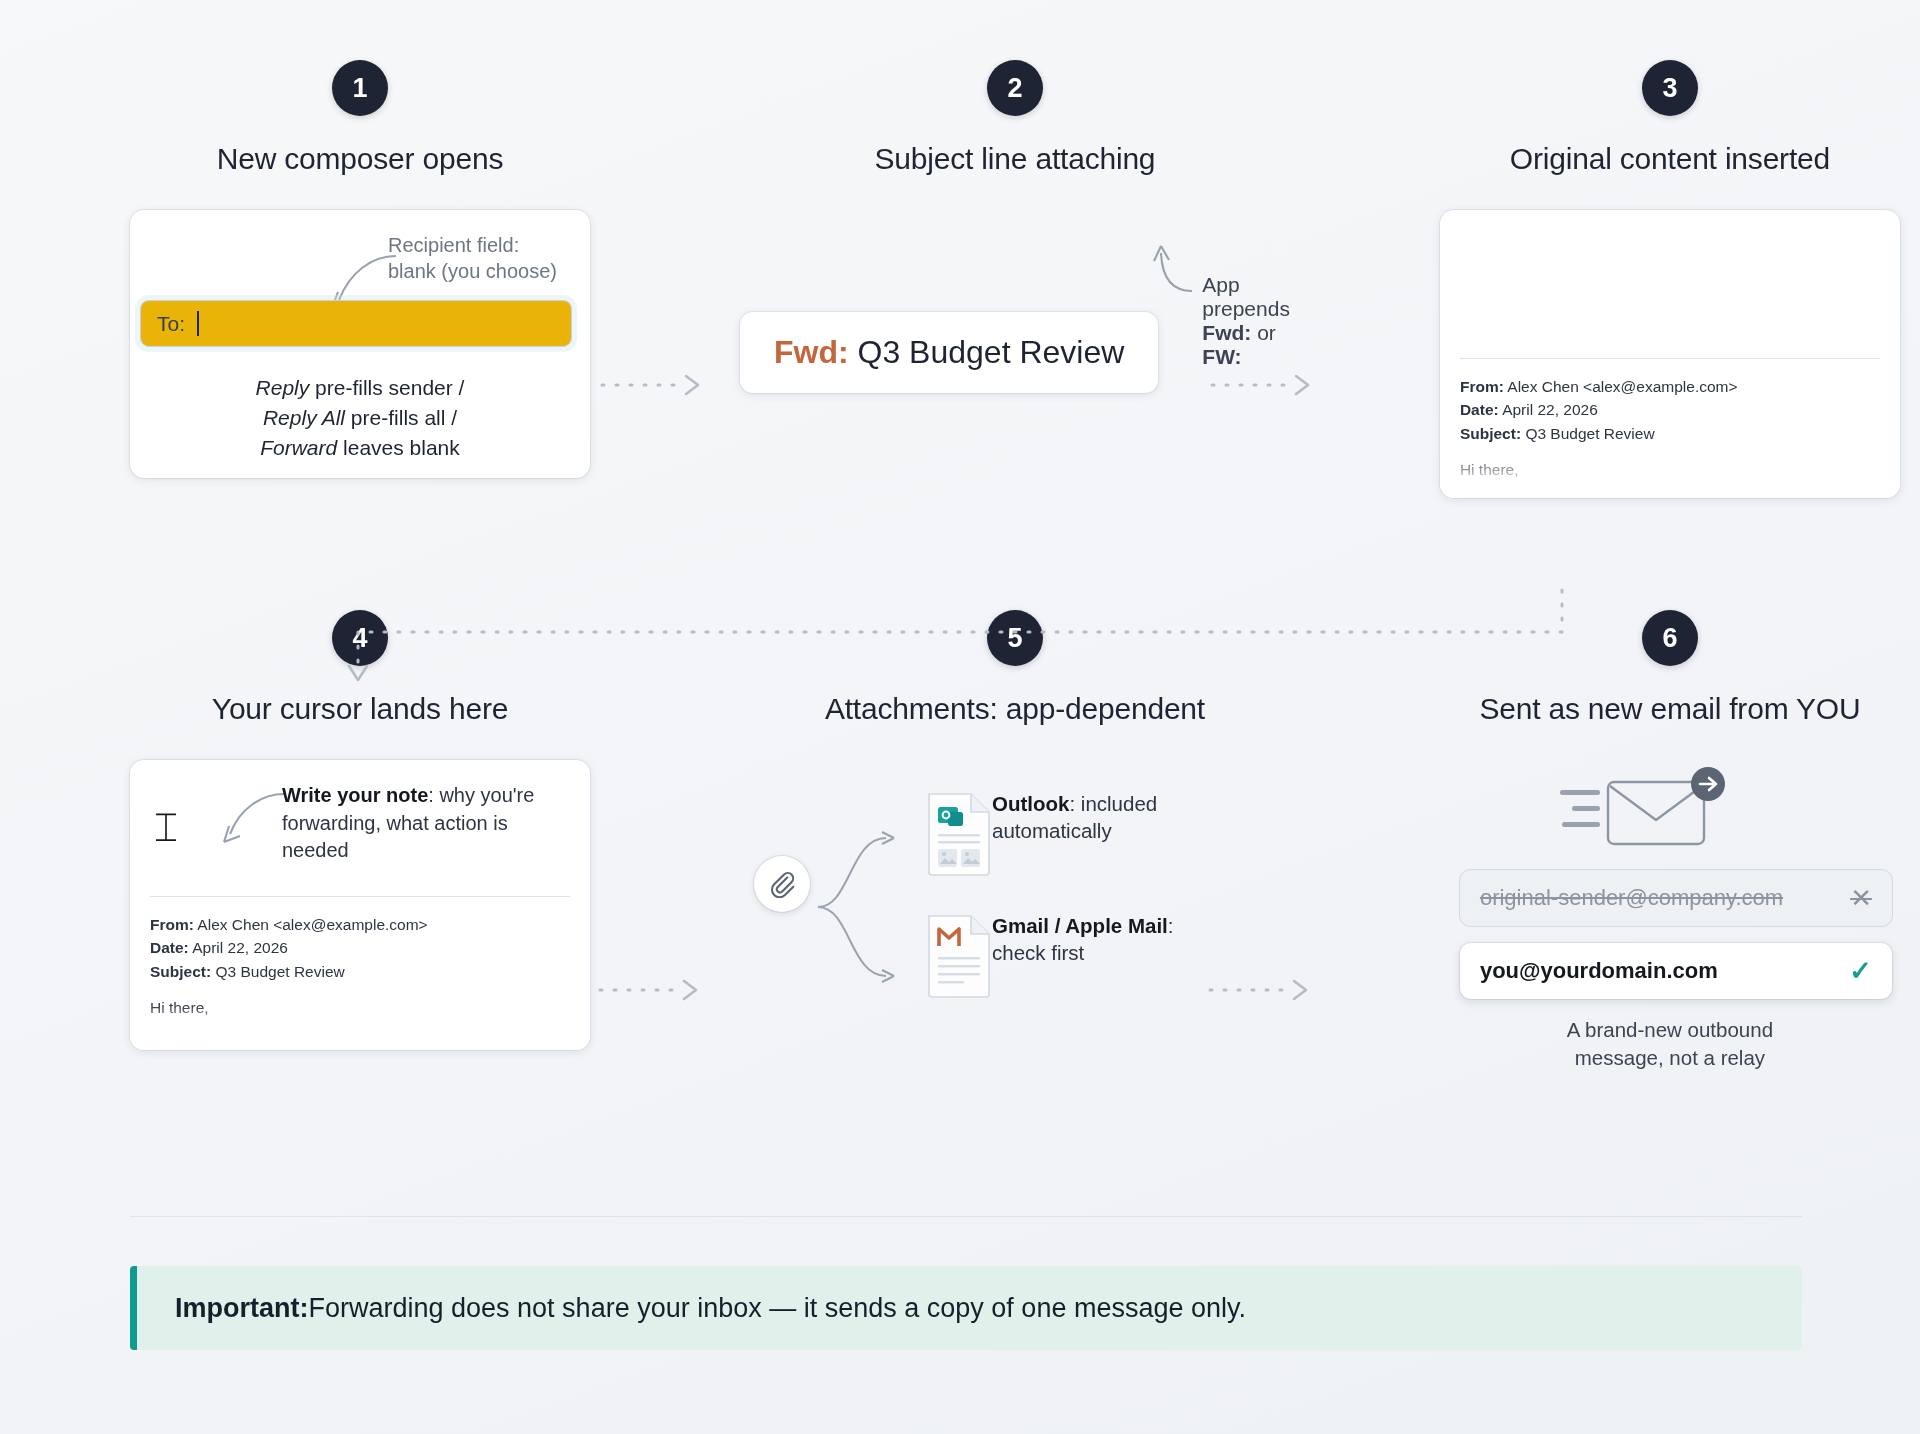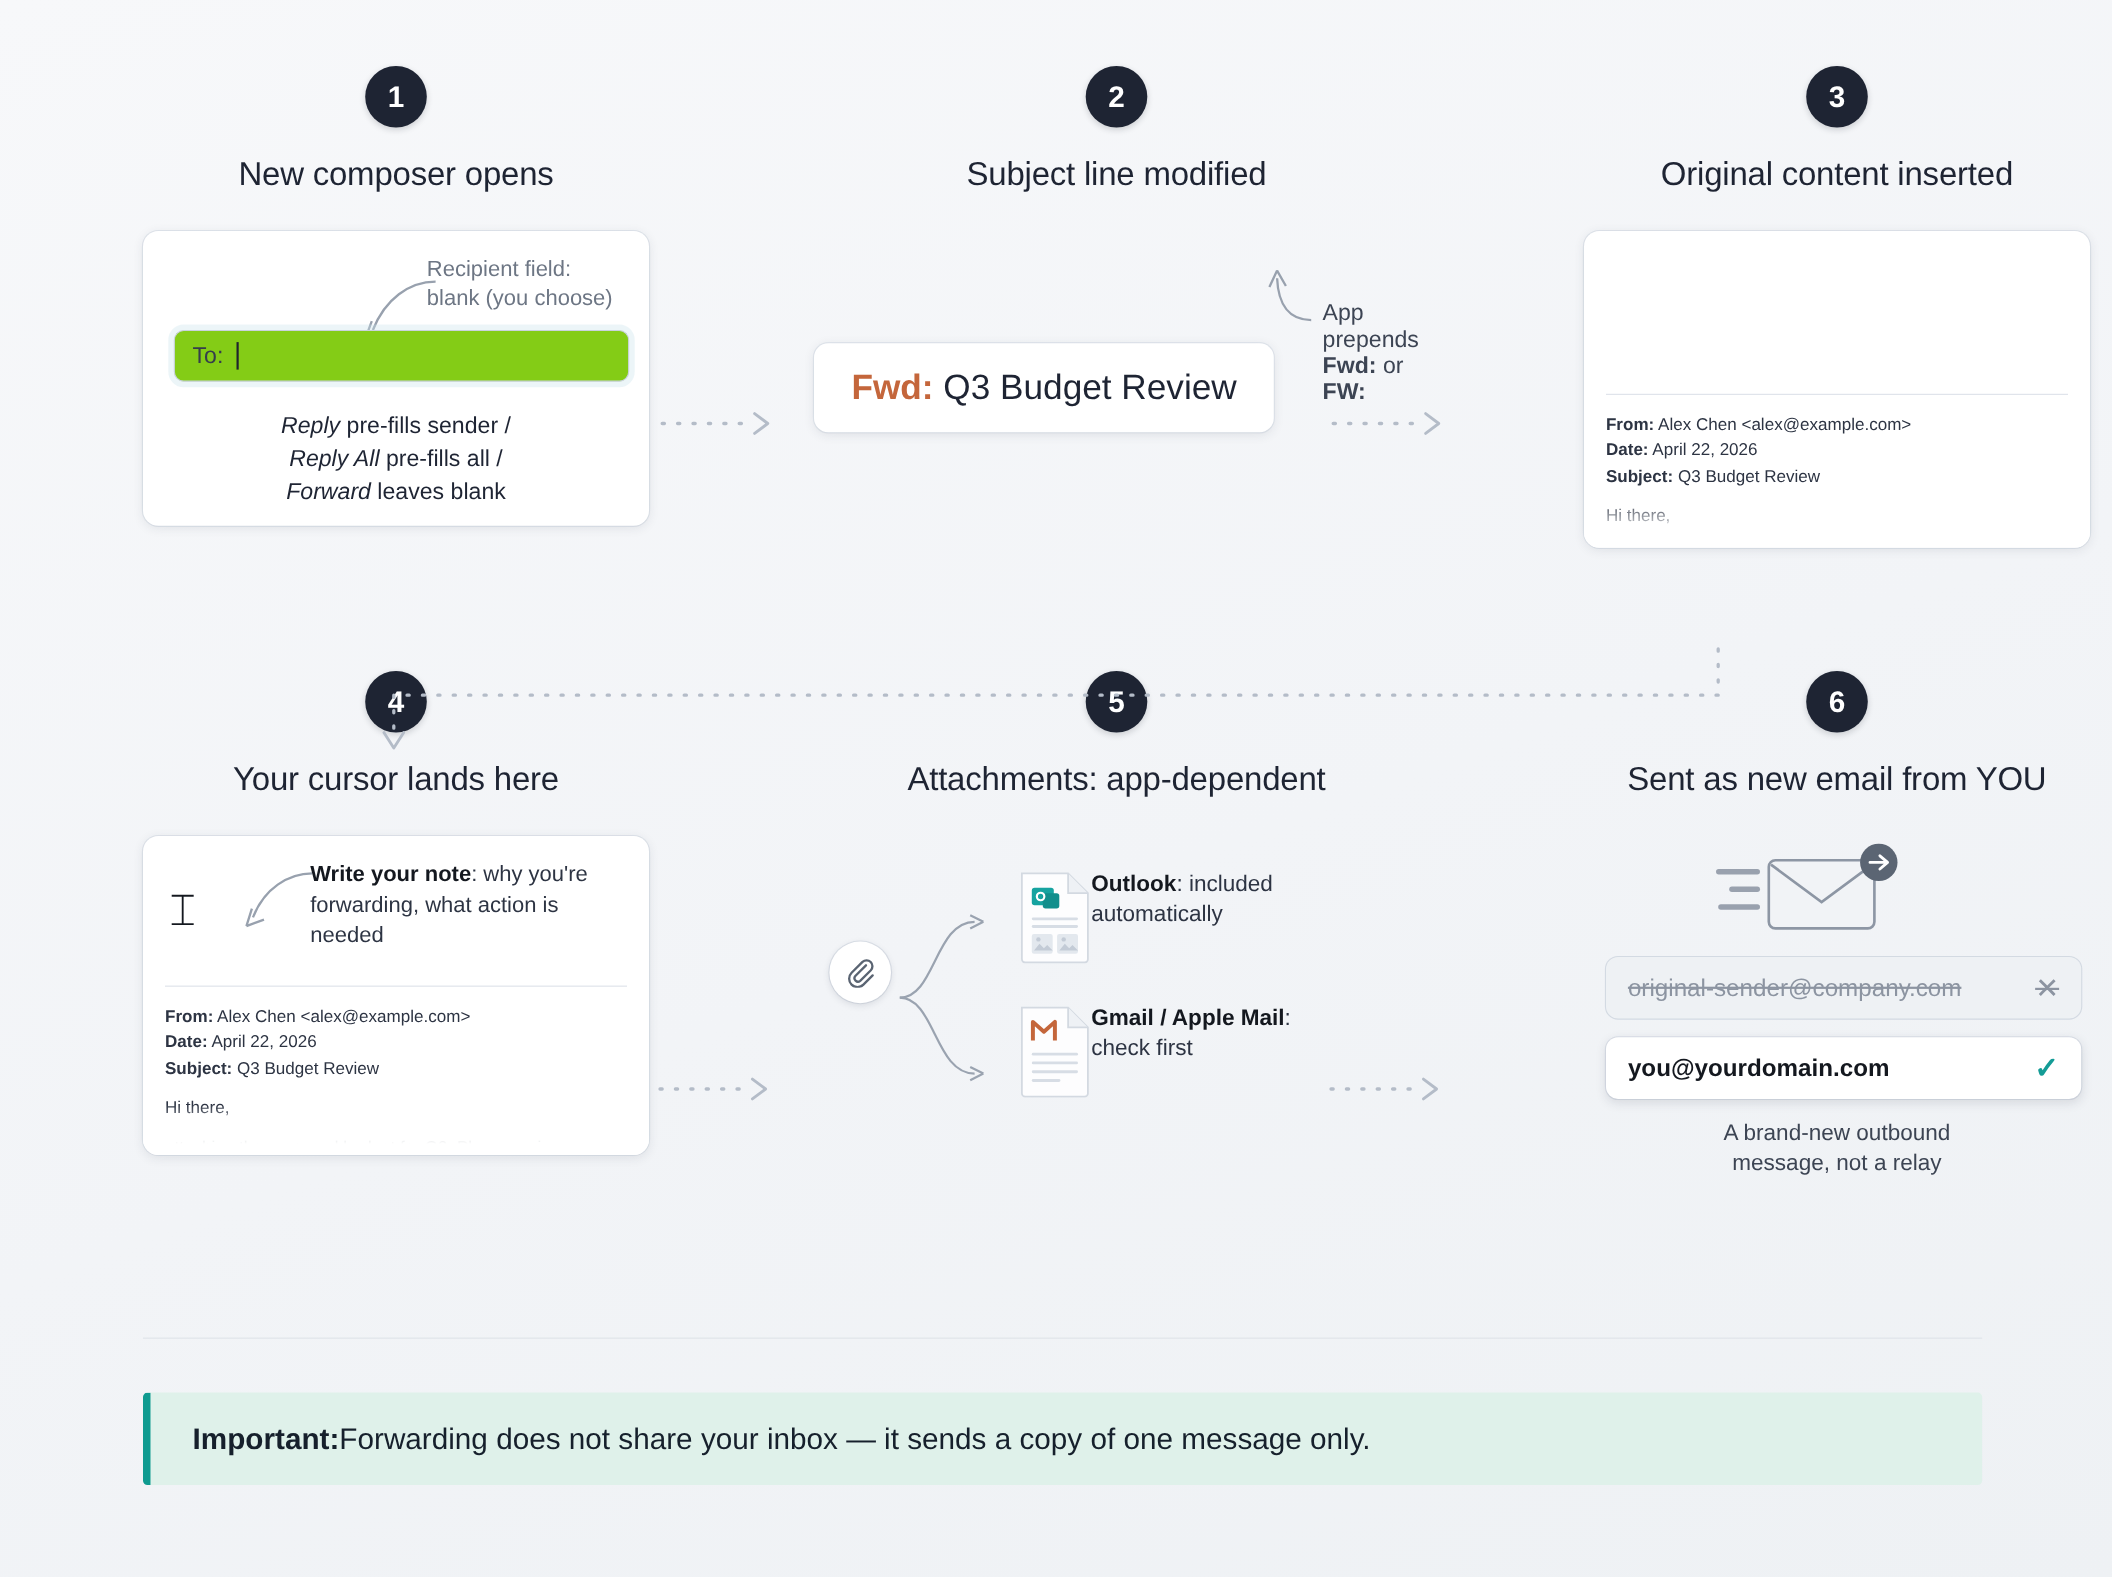--- a/index.html
+++ b/index.html
@@ -70,25 +70,25 @@
     position: absolute;
     left: 258px; top: 22px;
     font-size: 20px;
     line-height: 1.32;
     color: #6d7684;
   }
   .recip-arrow { position: absolute; left: 196px; top: 40px; }
 
   .to-field {
     position: absolute;
-    left: 28px; right: 18px; top: 90px;
+    left: 10px; right: 18px; top: 90px;
     height: 47px;
     border: 1.5px solid #c9d2dd;
     border-radius: 9px;
-    background: #84cc16;
+    background: #eab308;
     display: flex;
     align-items: center;
     padding: 0 16px;
     font-size: 21px;
     color: #353d4c;
     box-shadow: 0 0 0 5px rgba(200,225,235,0.35);
   }
   .caret {
     display: inline-block;
     width: 2px; height: 25px;
@@ -308,21 +308,21 @@
           </div>
           <div>
             <em>Forward</em><span> leaves blank</span>
           </div>
         </div>
       </div>
     </div>
 
     <div class="step">
       <div class="badge">2</div>
-      <div class="step-title">Subject line modified</div>
+      <div class="step-title">Subject line attaching</div>
       <div class="step2-inner">
         <div class="subject-card">
           <span class="fwd-tag">Fwd:</span>
           <span>Q3 Budget Review</span>
         </div>
         <div class="prepend-note">
           <svg class="prepend-arrow" width="46" height="52" viewBox="0 0 46 52">
             <path d="M42 48 C22 48, 12 34, 11 10" fill="none" stroke="#98a1ae" stroke-width="2.1"></path>
             <path d="M11 3 L4 18 M11 3 L19 17" fill="none" stroke="#98a1ae" stroke-width="2.1"></path>
           </svg>

